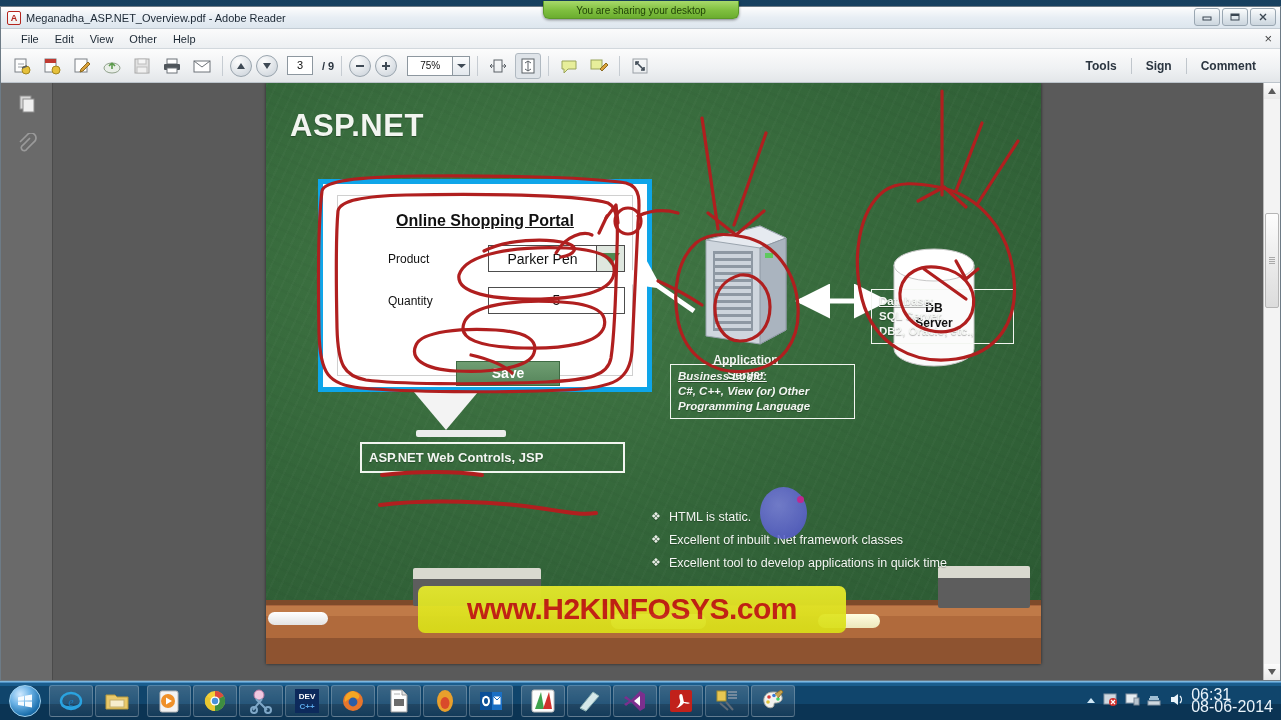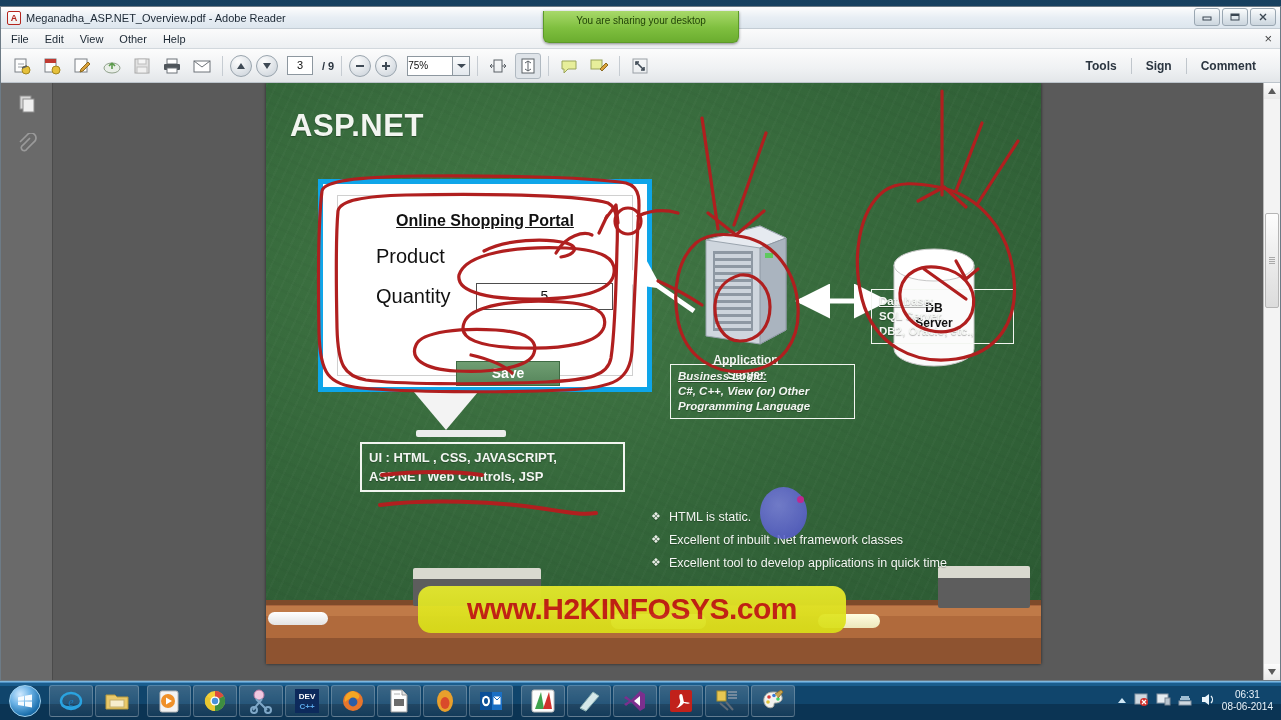--- a/index.html
+++ b/index.html
@@ -11,21 +11,21 @@
   }
 
   
   #desktop {
     position:absolute; inset:0;
     background:linear-gradient(#17405f,#2a6a94 45%,#1b4d70);
   }
 
   
   #share-banner {
-    position:absolute; left:543px; top:11px; width:196px; height:32px;
+    position:absolute; left:543px; top:1px; width:196px; height:18px;
     background:linear-gradient(#a8d96a,#7fbf3f 55%,#6bad2f);
     border:1px solid #5c9a28; border-top:none;
     border-radius:0 0 6px 6px;
     color:#1e3f05; font-size:10px; text-align:center; line-height:19px;
     box-shadow:0 1px 3px rgba(0,0,0,.45);
     z-index:60;
   }
 
   
   #app-window {
@@ -56,21 +56,21 @@
     border:1px solid #9aa7b2; border-radius:3px;
     display:flex;align-items:center;justify-content:center;
   }
   .win-btn svg { display:block; }
 
   
   #menubar {
     height:20px; flex:0 0 20px;
     background:linear-gradient(#fbfbfb,#eceff2);
     border-bottom:1px solid #d2d8dd;
-    display:flex; align-items:center; padding-left:10px; gap:16px;
+    display:flex; align-items:center; padding-left:20px; gap:16px;
     position:relative;
   }
   .menu-item { font-size:11px; color:#1b2733; cursor:default; }
   #doc-close { position:absolute; right:8px; font-size:13px; color:#444; line-height:1; }
 
   
   #toolbar {
     height:34px; flex:0 0 34px;
     background:linear-gradient(#fcfcfc,#eff1f3 60%,#e3e6e9);
     border-bottom:1px solid #bcc4cb;
@@ -92,21 +92,21 @@
     display:flex;align-items:center;justify-content:center;
   }
   #page-box {
     width:26px;height:19px;background:#fff;border:1px solid #8d979f;
     font-size:11px; text-align:center; line-height:17px; color:#111;
     margin-left:5px;
   }
   #page-total { font-size:11px; color:#2b3views; color:#2b3540; margin-left:5px; font-weight:bold;}
   #zoom-box {
     width:46px;height:20px;background:#fff;border:1px solid #8d979f;
-    font-size:10px;text-align:left;line-height:18px;color:#111;
+    font-size:10px;text-align:center;line-height:18px;color:#111;
     margin-left:6px;
   }
   #zoom-arrow {
     width:17px;height:20px;border:1px solid #8d979f;border-left:none;
     background:linear-gradient(#fbfcfd,#e3e8ed);
     display:flex;align-items:center;justify-content:center;
   }
   #tb-right { position:absolute; right:10px; display:flex; align-items:center; gap:0; }
   .tb-right-item { font-size:12px; color:#2b3540; font-weight:bold; padding:0 14px; }
   .tb-right-sep { width:1px; height:16px; background:#c0c6cc; }
@@ -188,21 +188,21 @@
   #monitor-inner {
     position:absolute; left:14px; top:11px; right:14px; bottom:11px;
     background:#fff; border:1px solid #cfcfcf;
   }
   #form-title {
     text-align:center; margin-top:16px;
     font-size:16px; font-weight:bold; color:#111;
     text-decoration:underline;
   }
   .form-row { display:flex; align-items:center; margin:15px 0 0 38px; }
-  .form-label { width:100px; font-size:20px; color:#111; }
+  .form-label { width:100px; font-size:12px; color:#111;margin-left:12px; }
   .combo {
     width:137px;height:27px;border:1px solid #4d4d4d;background:#fff;
     display:flex; align-items:center;
   }
   .combo .val { flex:1; text-align:center; font-size:14px; color:#111; }
   .combo .arrowbox {
     width:28px;height:25px;background:#dfe7df;
     border-left:1px solid #4d4d4d;
     display:flex;align-items:center;justify-content:center;
   }
@@ -251,21 +251,21 @@
   .callout u { text-decoration:underline; }
 
   #bullets { position:absolute; left:385px; top:427px; color:#f3f6f2; }
   .bullet { display:flex; align-items:flex-start; font-size:12.5px; margin-bottom:9px;
             text-shadow:0 1px 1px rgba(0,0,0,.3); }
   .bullet .bl { width:18px; color:#e8eee6; font-size:11px; }
 
   #url-banner {
     position:absolute; left:152px; top:503px; width:428px; height:47px;
     background:linear-gradient(#e8ec2c,#d9df18);
-    border-radius:13px;
+    border-radius:7px;
     color:#c21d12; font-size:30px; font-weight:bold;
     text-align:center; line-height:46px;
     opacity:.93;
     letter-spacing:-.5px;
   }
 
   
   #ink { position:absolute; inset:0; pointer-events:none; }
   #bluedot {
     position:absolute; left:494px; top:404px; width:47px;height:52px;
@@ -300,21 +300,21 @@
     border:1px solid rgba(255,255,255,.22);
     border-radius:3px;
     background:linear-gradient(rgba(255,255,255,.18),rgba(255,255,255,.04));
     display:flex;align-items:center;justify-content:center;
   }
   .tb-item.sep-left { margin-left:7px; }
   #tray {
     margin-left:auto; display:flex; align-items:center; gap:7px; padding-right:8px;
     color:#eaf4fb;
   }
-  #tray-time { font-size:10px; text-align:center; line-height:12px; }
+  #tray-time { font-size:16px; line-height:12px; }
 </style>
 </head>
 <body>
 
 <div id="desktop"></div>
 
 <div id="share-banner">
   <span>You are sharing your desktop</span>
 </div>
 
@@ -530,20 +530,26 @@
         <div style="position:absolute;left:672px;top:483px;width:92px;height:42px;background:linear-gradient(#d9d9cf 0 12px,#5d5d5d 12px 42px);border-radius:2px;"></div>
 
         <div id="slide-title">ASP.NET</div>
 
         <div id="monitor">
           <div id="monitor-inner">
             <div id="form-title">Online Shopping Portal</div>
 
             <div class="form-row">
               <div class="form-label">Product</div>
+              <div class="combo">
+                <div class="val">Parker Pen</div>
+                <div class="arrowbox">
+                    <div class="tri-down"></div>
+                  </div>
+              </div>
             </div>
 
             <div class="form-row">
               <div class="form-label">Quantity</div>
               <div class="textbox">5</div>
             </div>
 
             <div id="save-btn">Save</div>
           </div>
         </div>
@@ -609,21 +615,20 @@
           <div>DB2, Oracle, etc.,</div>
         </div>
 
         <div class="callout" style="left:404px;top:281px;width:185px;font-style:italic;">
           <u>Business Logic:</u>
           <div>C#, C++, View (or) Other</div>
           <div>Programming Language</div>
         </div>
 
         <div class="callout" style="left:94px;top:359px;width:265px;border-width:2px;font-size:13px;line-height:19px;">
-          <div>UI : HTML , CSS, JAVASCRIPT,</div>
           <div>ASP.NET Web Controls, JSP</div>
         </div>
 
         <div id="bullets">
           <div class="bullet">
             <span class="bl">❖</span>
             <span>HTML is static.</span>
           </div>
           <div class="bullet">
             <span class="bl">❖</span>

